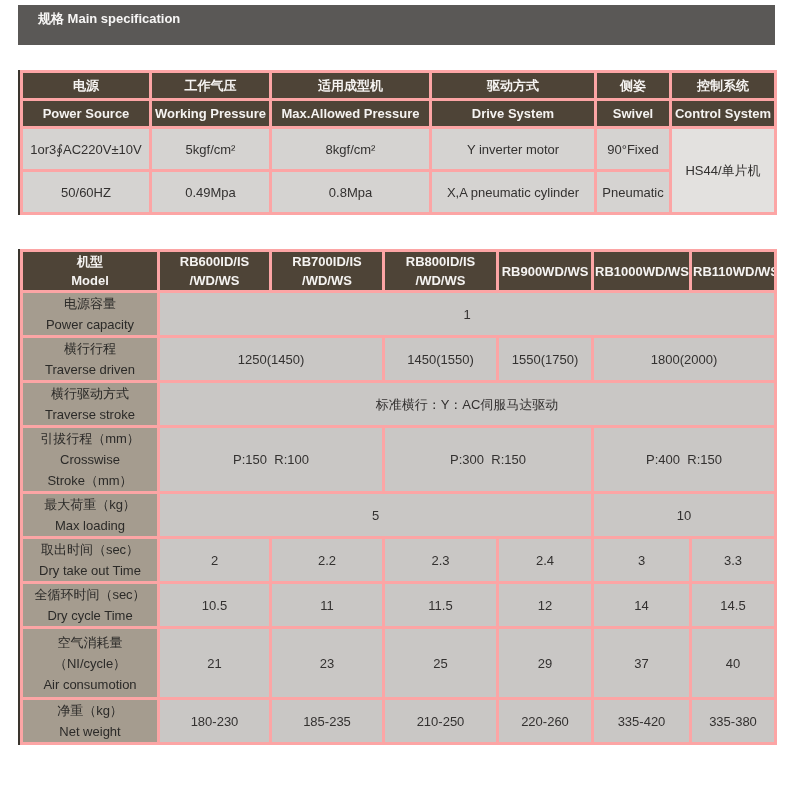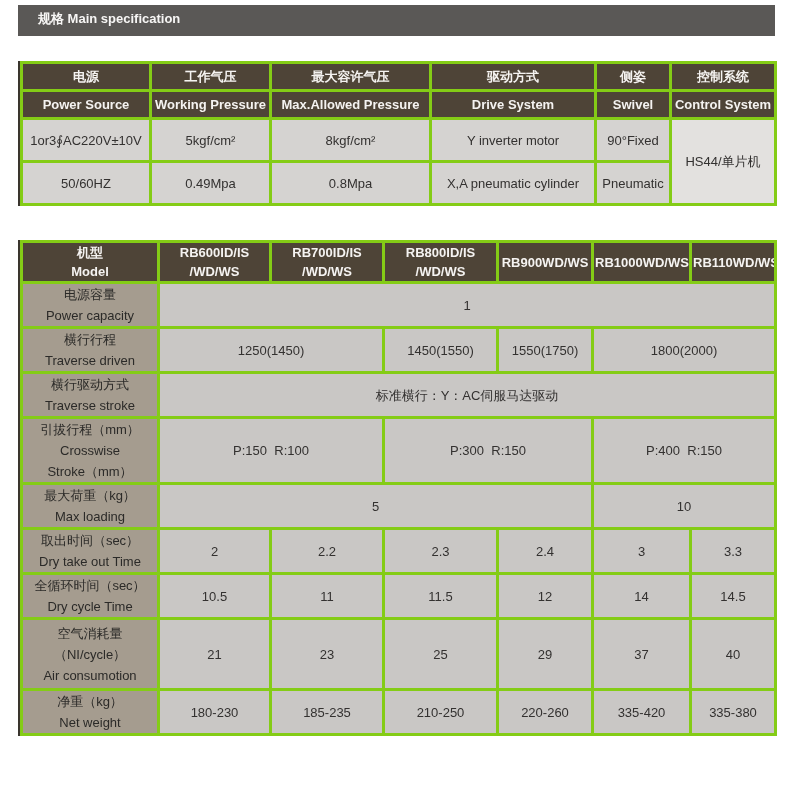--- a/index.html
+++ b/index.html
@@ -6,33 +6,33 @@
   body{
     width:800px;height:800px;
     background:#ffffff;
     font-family:"Liberation Sans","DejaVu Sans",sans-serif;
     color:#333130;
     -webkit-font-smoothing:antialiased;
   }
   .title-bar{
     margin:5px 0 0 18px;
     width:737px;
-    height:31px;
+    height:40px;
     background:#5a5856;
     color:#f7f6f5;
     font-size:13px;
     font-weight:bold;
     line-height:28px;
     padding-left:20px;
   }
   table{
     border-collapse:separate;
     border-spacing:3px;
     table-layout:fixed;
-    background:#84cc16;
+    background:#fca5a5;
   }
   .tbl1{
     margin:25px 0 0 18px;
     width:757px;
     border-left:2px solid #3a352e;
   }
   .tbl2{
     margin:34px 0 0 18px;
     width:757px;
     border-left:2px solid #3a352e;
@@ -77,21 +77,21 @@
       <col style="width:117px">
       <col style="width:157px">
     <col style="width:162px">
       <col style="width:72px">
       <col style="width:102px">
   </colgroup>
   <tbody>
       <tr>
     <th class="hdr">电源</th>
     <th class="hdr">工作气压</th>
-    <th class="hdr">最大容许气压</th>
+    <th class="hdr">适用成型机</th>
     <th class="hdr">驱动方式</th>
     <th class="hdr">侧姿</th>
     <th class="hdr">控制系统</th>
   </tr>
   <tr>
     <th class="hdr">Power Source</th>
     <th class="hdr">Working Pressure</th>
     <th class="hdr">Max.Allowed Pressure</th>
     <th class="hdr">Drive System</th>
     <th class="hdr">Swivel</th>

